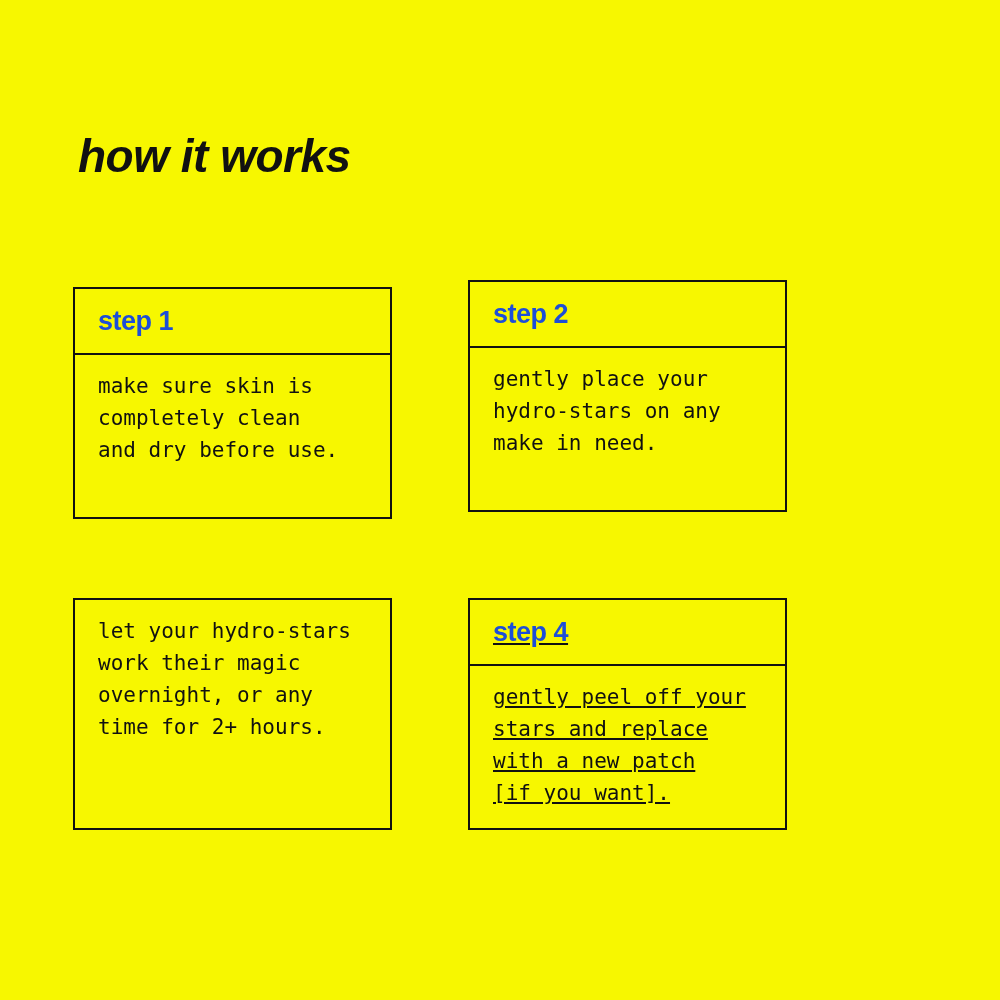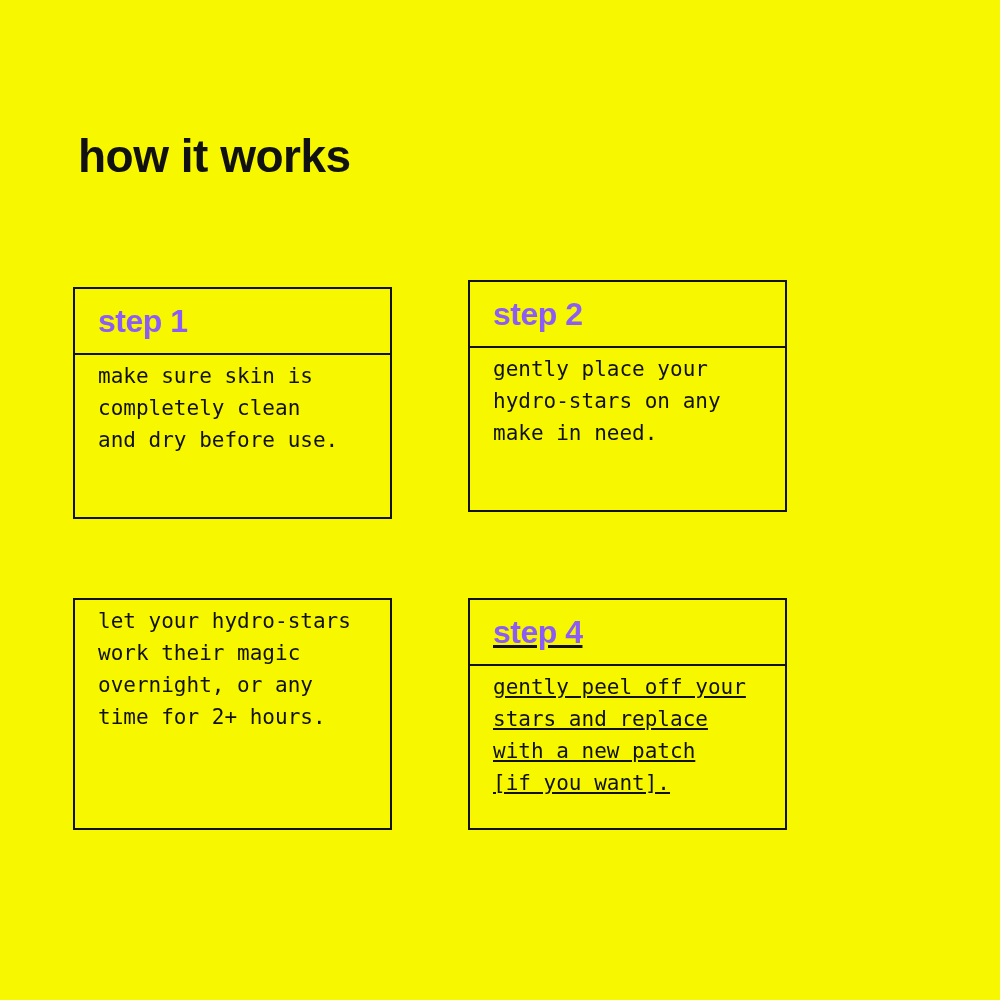--- a/index.html
+++ b/index.html
@@ -17,20 +17,21 @@
   }
   .page-title {
     position: absolute;
     left: 78px;
     top: 102px;
     font-size: 46px;
     font-weight: bold;
     letter-spacing: -0.5px;
     line-height: 1;
     color: #111111;
+    font-style: italic;
   }
   .step-card {
     position: absolute;
     width: 319px;
     height: 232px;
     border: 2px solid #111111;
     box-sizing: border-box;
     background: transparent;
   }
   .step-card.pos-1 { left: 73px;  top: 287px; }
@@ -39,27 +40,27 @@
   .step-card.pos-4 { left: 468px; top: 598px; text-decoration: underline; }
   .step-header {
     height: 66px;
     border-bottom: 2px solid #111111;
     display: flex;
     align-items: center;
     padding-left: 23px;
     box-sizing: border-box;
   }
   .step-label {
-    font-size: 32px;
+    font-size: 27px;
     font-weight: bold;
     letter-spacing: -0.5px;
-    color: #8b5cf6;
+    color: #1d4ed8;
   }
   .step-body {
-    padding: 5px 14px 0 23px;
+    padding: 15px 14px 0 23px;
     font-family: "DejaVu Sans Mono", "Liberation Mono", monospace;
     font-size: 21px;
     line-height: 32px;
     white-space: pre-line;
     color: #111111;
   }
 </style>
 </head>
 <body>
 

